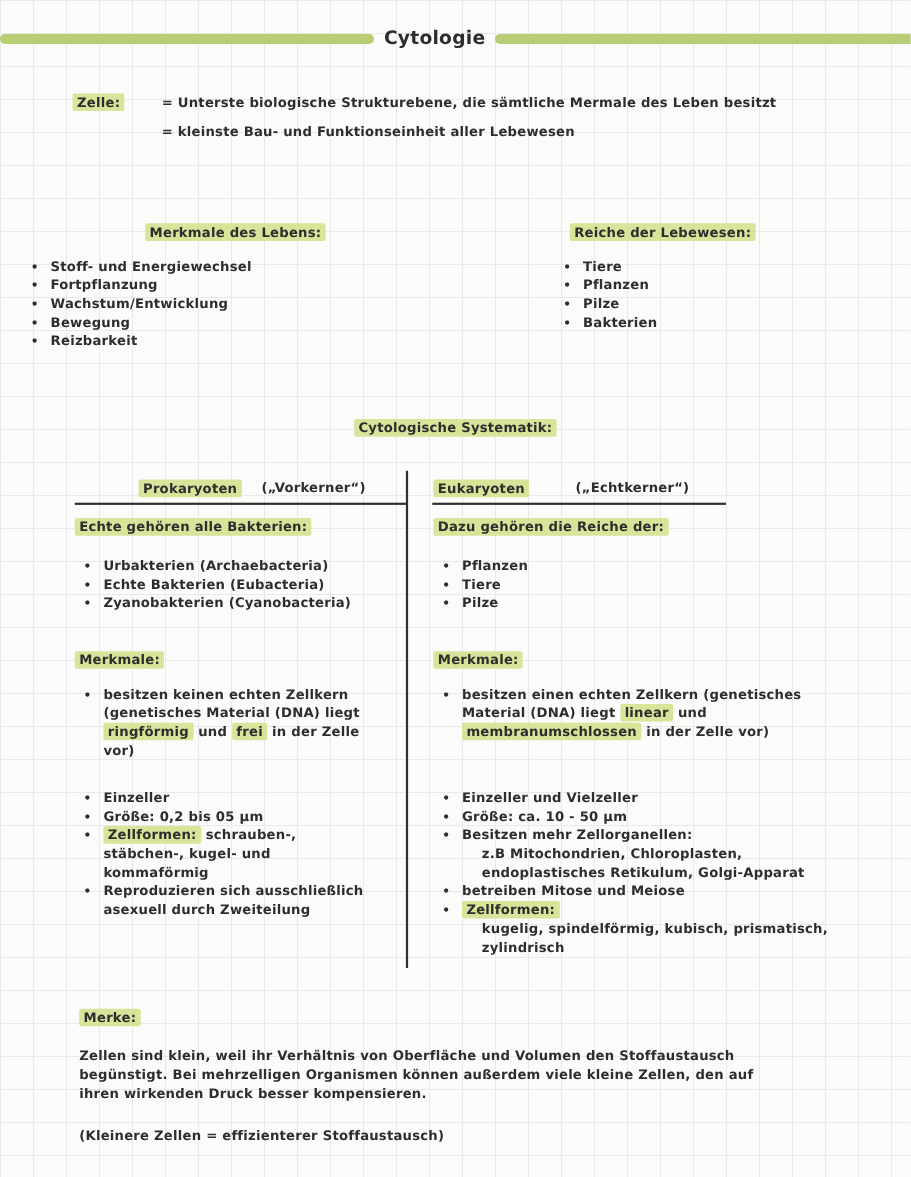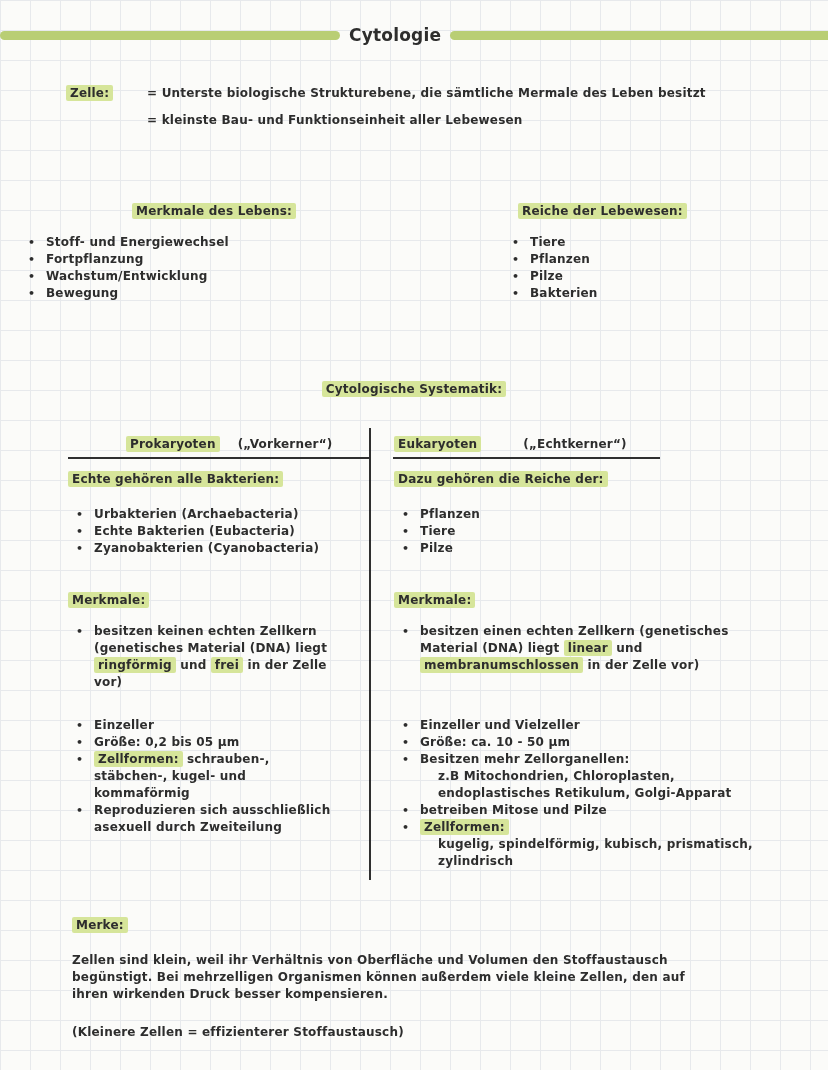--- a/index.html
+++ b/index.html
@@ -62,21 +62,21 @@
   ul.plain li.sub::before{content:"";}
   .life-list{position:absolute;top:234px;left:20px;}
   .kingdom-list{position:absolute;top:234px;left:504px;}
   
   .sys-heading{position:absolute;top:382px;left:0;right:0;text-align:center;}
   
   .divider{position:absolute;left:369px;top:428px;width:2px;height:452px;background:#2f2f2f;}
   .rule{position:absolute;top:457px;height:2px;background:#2f2f2f;}
   .rule.l{left:68px;width:301px;}
   .rule.r{left:393px;width:267px;}
-  .col-header{position:absolute;top:436px;display:flex;align-items:center;white-space:nowrap;}
+  .col-header{position:absolute;top:436px;display:flex;align-items:flex-start;white-space:nowrap;}
   .col-header.l{left:126px;}
   .col-header.r{left:394px;}
   .col-header .sub{margin-left:42px;}
   .col-header.l .sub{margin-left:18px;}
   .col{position:absolute;top:472px;}
   .col.l{left:68px;width:302px;}
   .col.r{left:394px;width:428px;}
   .col .lead{display:inline;}
   .col ul.types{margin-top:20px;}
   .col .merkmale{margin-top:36px;}
@@ -113,20 +113,21 @@
   </section>
 
   <div class="sec-heading" style="top:204px;left:132px;">
     <span class="hl">Merkmale des Lebens:</span>
   </div>
   <ul class="plain life-list">
     <li>Stoff- und Energiewechsel</li>
     <li>Fortpflanzung</li>
     <li>Wachstum/Entwicklung</li>
     <li>Bewegung</li>
+    <li>Reizbarkeit</li>
   </ul>
 
   <div class="sec-heading" style="top:204px;left:518px;">
     <span class="hl">Reiche der Lebewesen:</span>
   </div>
   <ul class="plain kingdom-list">
     <li>Tiere</li>
     <li>Pflanzen</li>
     <li>Pilze</li>
     <li>Bakterien</li>
@@ -178,21 +179,21 @@
     <div class="merkmale">
       <span class="hl">Merkmale:</span>
     </div>
     <p class="nucleus"><span>besitzen einen echten Zellkern (genetisches Material (DNA) liegt </span><span class="hl">linear</span><span> und </span><span class="hl">membranumschlossen</span><span> in der Zelle vor)</span></p>
     <ul class="plain facts">
       <li>Einzeller und Vielzeller</li>
       <li>Größe: ca. 10 - 50 µm</li>
       <li>Besitzen mehr Zellorganellen:</li>
       <li class="sub">z.B Mitochondrien, Chloroplasten,</li>
       <li class="sub">endoplastisches Retikulum, Golgi-Apparat</li>
-      <li>betreiben Mitose und Pilze</li>
+      <li>betreiben Mitose und Meiose</li>
       <li><span class="hl">Zellformen:</span></li>
       <li class="sub">kugelig, spindelförmig, kubisch, prismatisch,</li>
       <li class="sub">zylindrisch</li>
     </ul>
   </section>
 
   <section class="merke">
     <div>
       <span class="hl">Merke:</span>
     </div>

